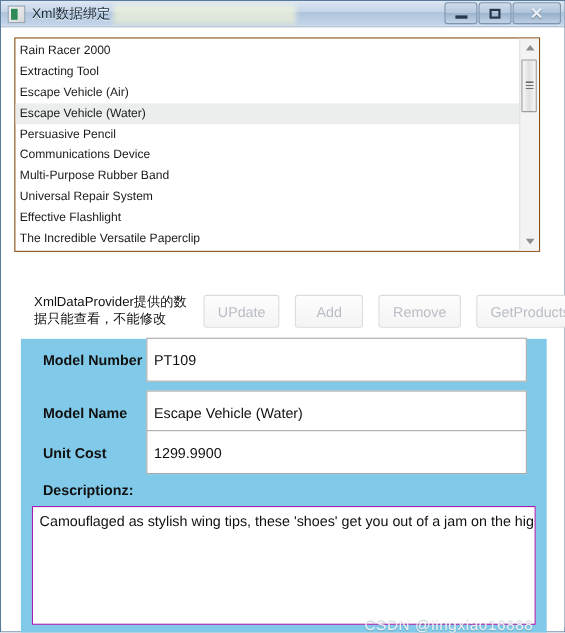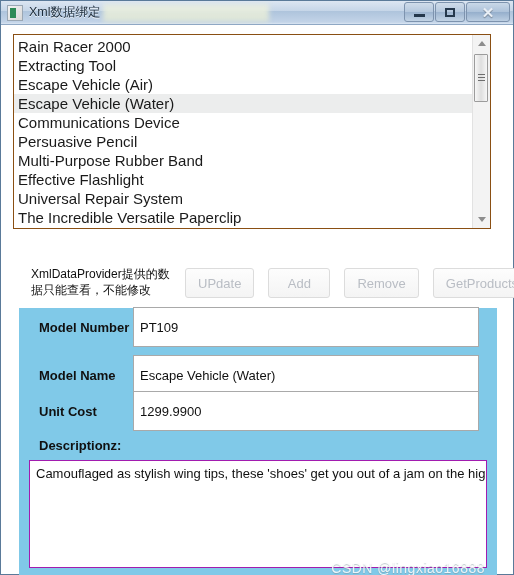--- a/index.html
+++ b/index.html
@@ -154,21 +154,21 @@
   }
   #list-items {
     flex: 1 1 auto;
     padding: 2px 0 0 0;
     overflow: hidden;
   }
   .list-item {
     height: 19px;
     line-height: 19px;
     padding-left: 4px;
-    font-size: 15px;
+    font-size: 11px;
     color: #1a1a1a;
     white-space: nowrap;
   }
   .list-item.selected {
     background: #eceded;
   }
 
   
   #list-scrollbar {
     flex: 0 0 17px;
@@ -366,25 +366,25 @@
   </div>
 
   <div id="client">
 
     <div id="listbox">
       <div id="list-items">
         <div class="list-item">Rain Racer 2000</div>
         <div class="list-item">Extracting Tool</div>
         <div class="list-item">Escape Vehicle (Air)</div>
         <div class="list-item selected">Escape Vehicle (Water)</div>
+        <div class="list-item">Persuasive Pencil</div>
         <div class="list-item">Communications Device</div>
-        <div class="list-item">Persuasive Pencil</div>
         <div class="list-item">Multi-Purpose Rubber Band</div>
+        <div class="list-item">Universal Repair System</div>
         <div class="list-item">Effective Flashlight</div>
-        <div class="list-item">Universal Repair System</div>
         <div class="list-item">The Incredible Versatile Paperclip</div>
         <div class="list-item">Toaster Boat</div>
 
       </div>
 
       <div id="list-scrollbar">
         <div class="sb-arrow up">
             <i></i>
           </div>
         <div id="sb-thumb"></div>

